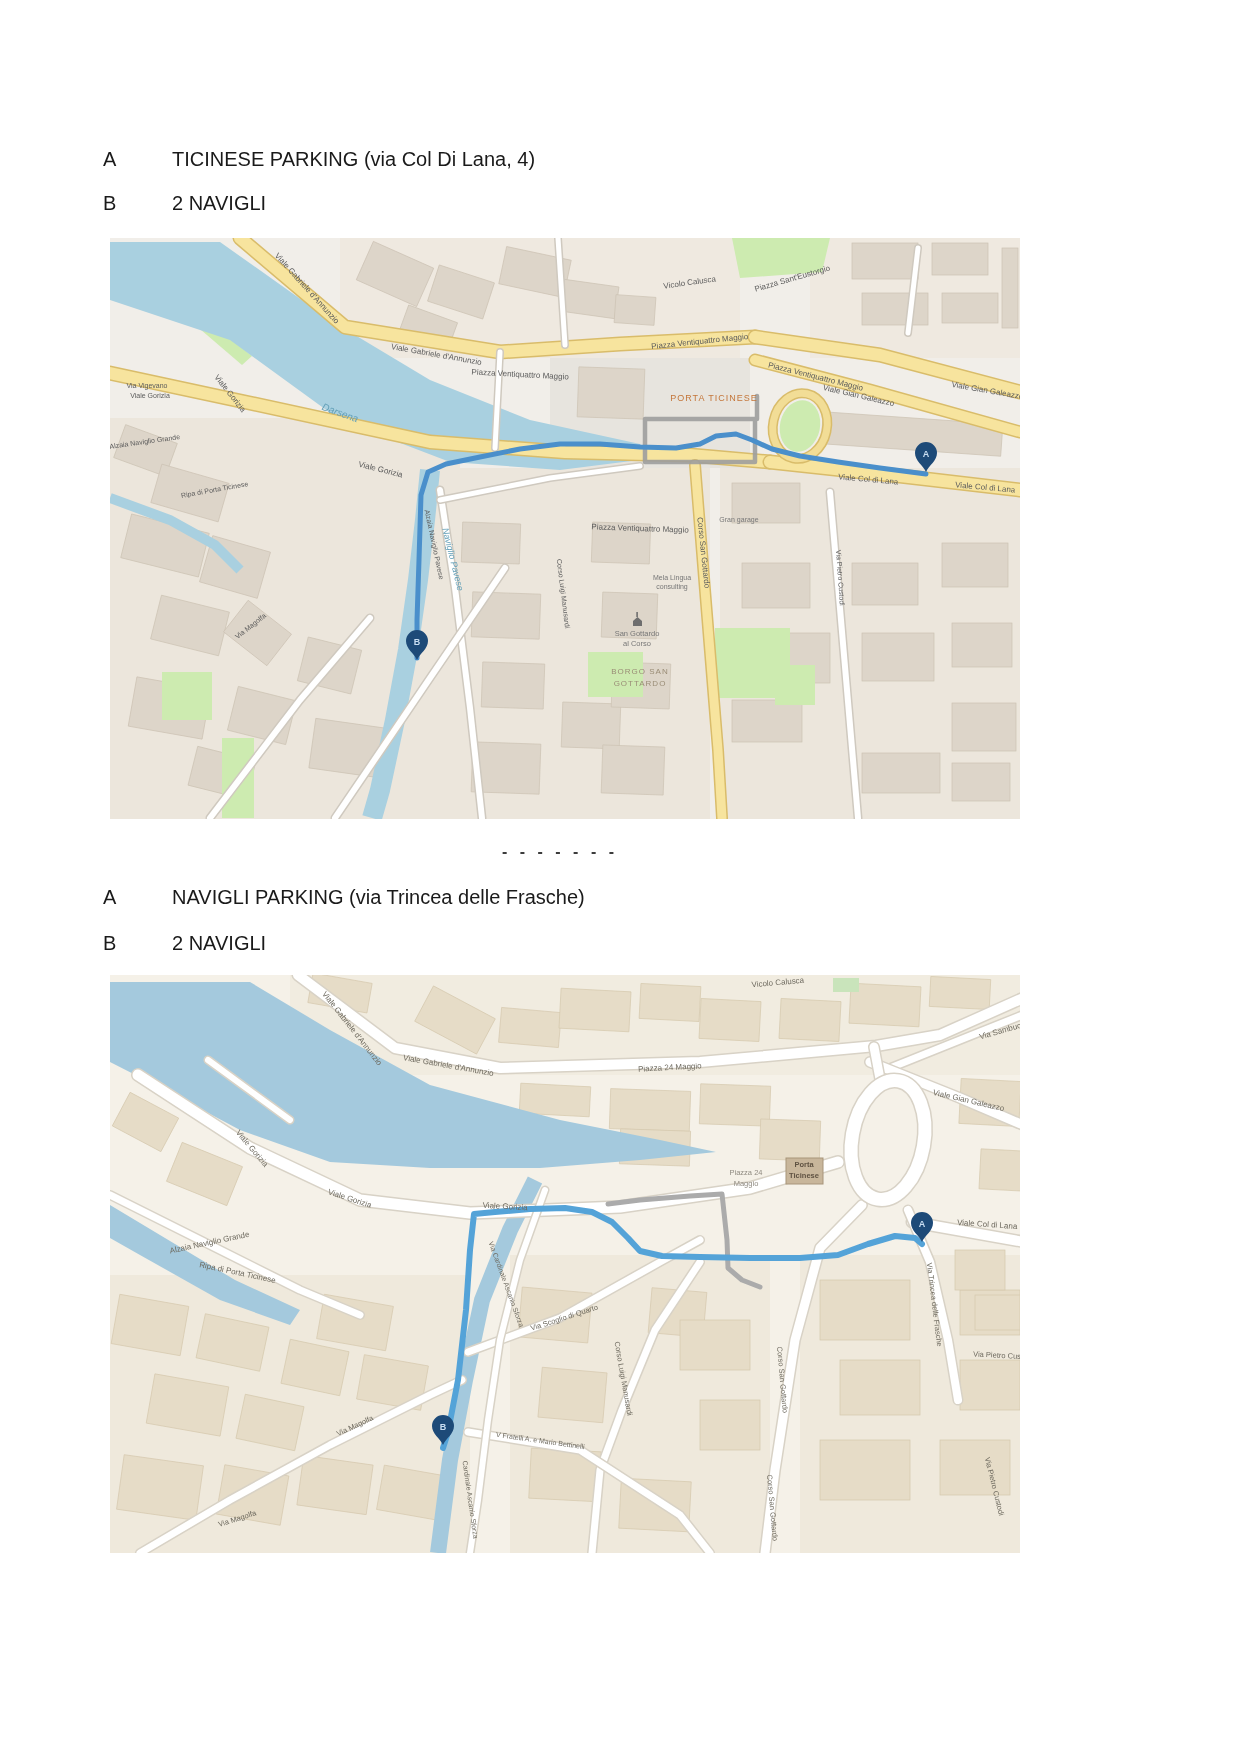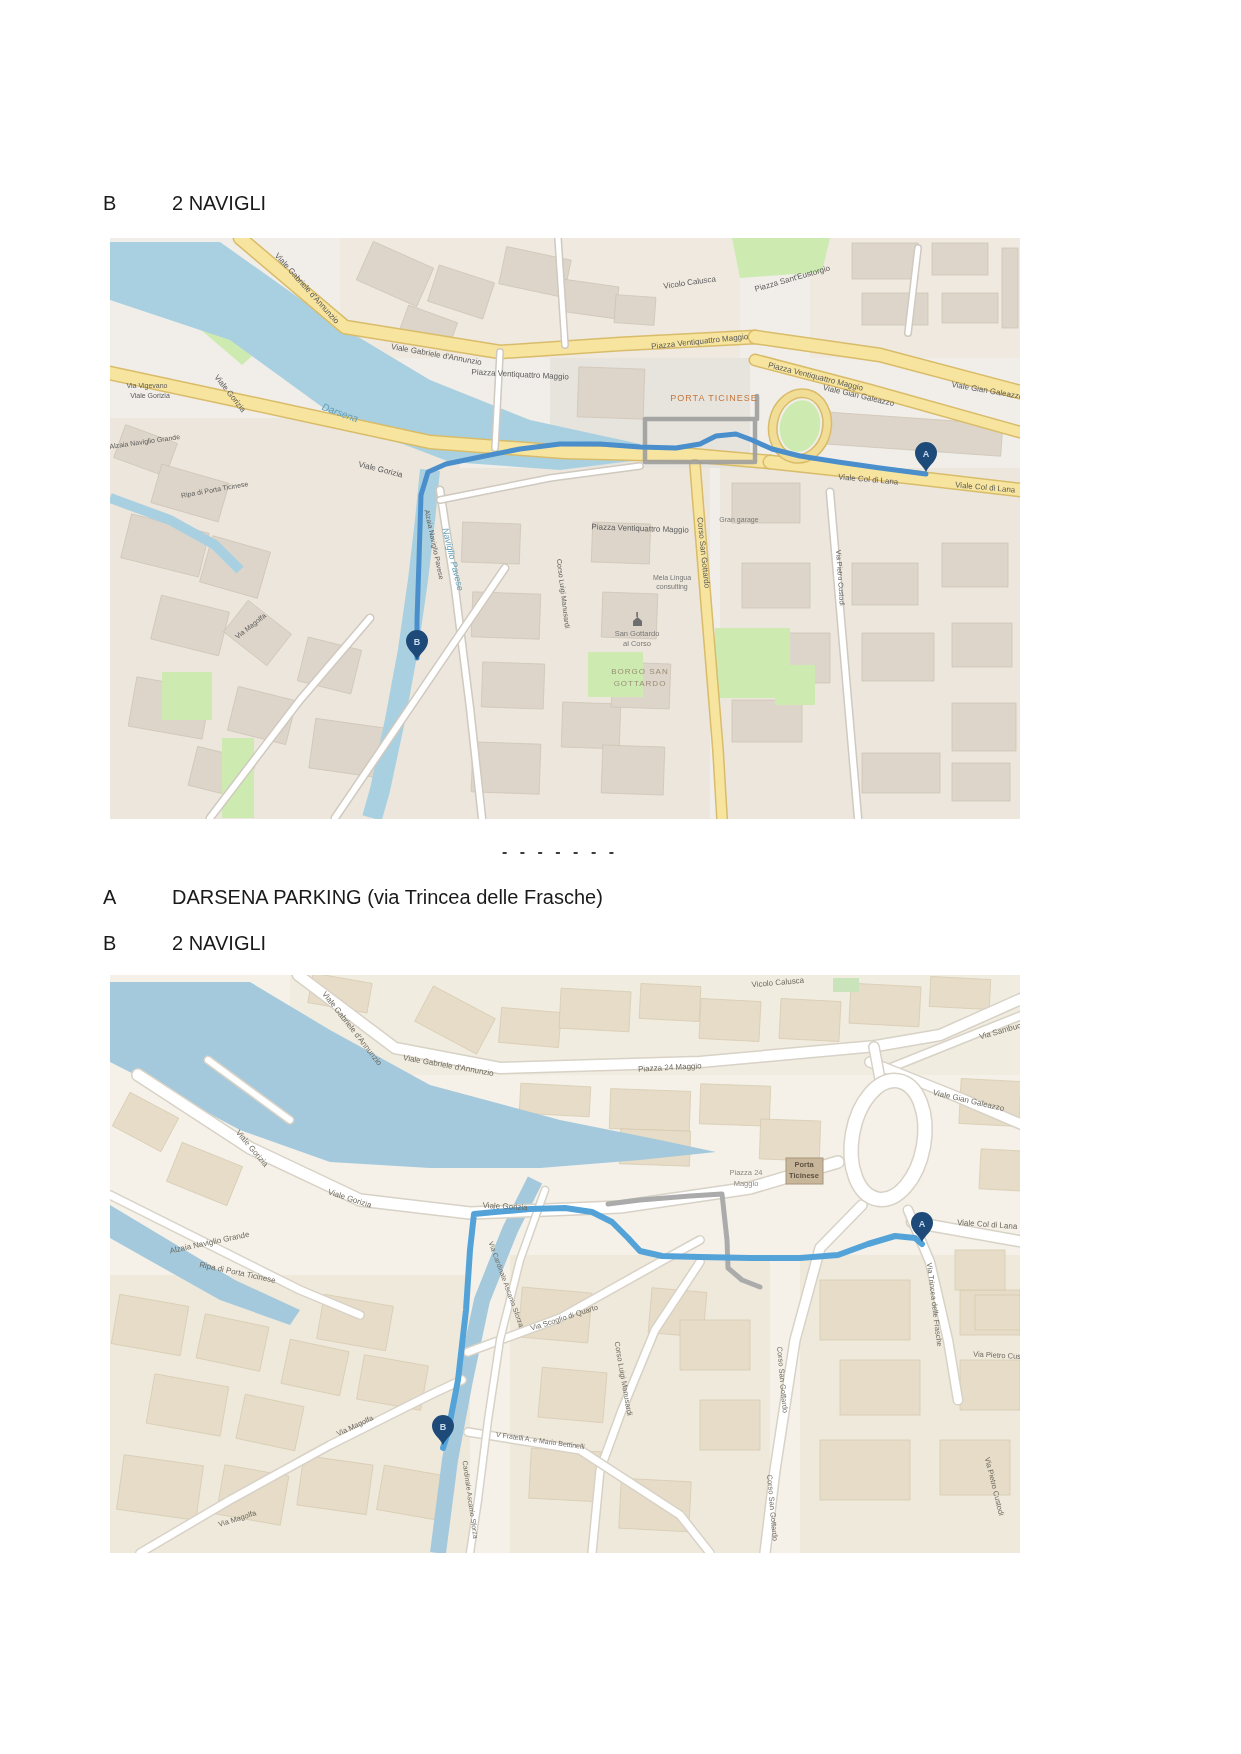--- a/index.html
+++ b/index.html
@@ -23,20 +23,23 @@
   .area2{fill:#8f8a80;}
   .poi{fill:#777777;}
   .b1{fill:#ddd5c9;stroke:#ccc2b3;stroke-width:0.7;}
   .b2{fill:#e6dcc7;stroke:#d5c8ad;stroke-width:0.7;}
 </style>
 </head>
 <body>
 
 <div class="page">
 
+  <div class="kv-row" style="top:148px;">
+    <span class="key">A</span><span>TICINESE PARKING (via Col Di Lana, 4)</span>
+  </div>
   <div class="kv-row" style="top:192px;">
     <span class="key">B</span><span>2 NAVIGLI</span>
   </div>
 
   <div id="map1-frame" class="map-frame">
     <svg id="map1" width="910" height="581" viewBox="0 0 910 581">
       <rect x="0" y="0" width="910" height="581" fill="#f1eee9"></rect>
       <g>
         <rect x="0" y="180" width="350" height="401" fill="#ece6dc"></rect>
         <rect x="340" y="230" width="260" height="351" fill="#ece6dc"></rect>
@@ -188,21 +191,21 @@
       <g transform="translate(816 234)">
         <path class="pin" d="M0 0C-3-7-11-11-11-19A11 11 0 1 1 11-19C11-11 3-7 0 0Z" fill="#1d4a78"></path>
         <text x="0" y="-15" text-anchor="middle" font-size="9" font-weight="bold" fill="#c9def2" class="lbl">A</text>
       </g>
     </svg>
   </div>
 
   <div class="sep">- - - - - - -</div>
 
   <div class="kv-row" style="top:886px;">
-    <span class="key">A</span><span>DARSENA PARKING (via Trincea delle Frasche)</span>
+    <span class="key">A</span><span>NAVIGLI PARKING (via Trincea delle Frasche)</span>
   </div>
   <div class="kv-row" style="top:932px;">
     <span class="key">B</span><span>2 NAVIGLI</span>
   </div>
 
   <div id="map2-frame" class="map-frame">
     <svg id="map2" width="910" height="578" viewBox="0 0 910 578">
       <rect x="0" y="0" width="910" height="578" fill="#f5f1e8"></rect>
       <g>
         <rect x="0" y="300" width="360" height="278" fill="#efe9dc"></rect>

